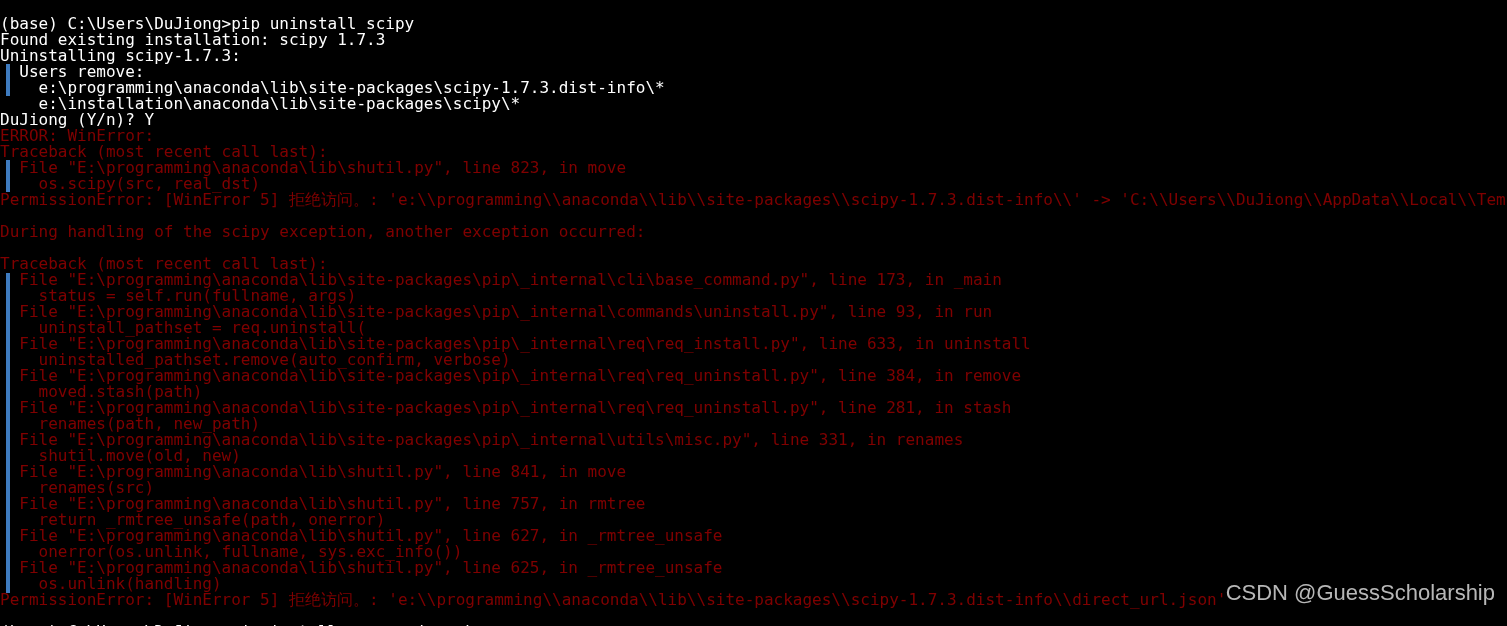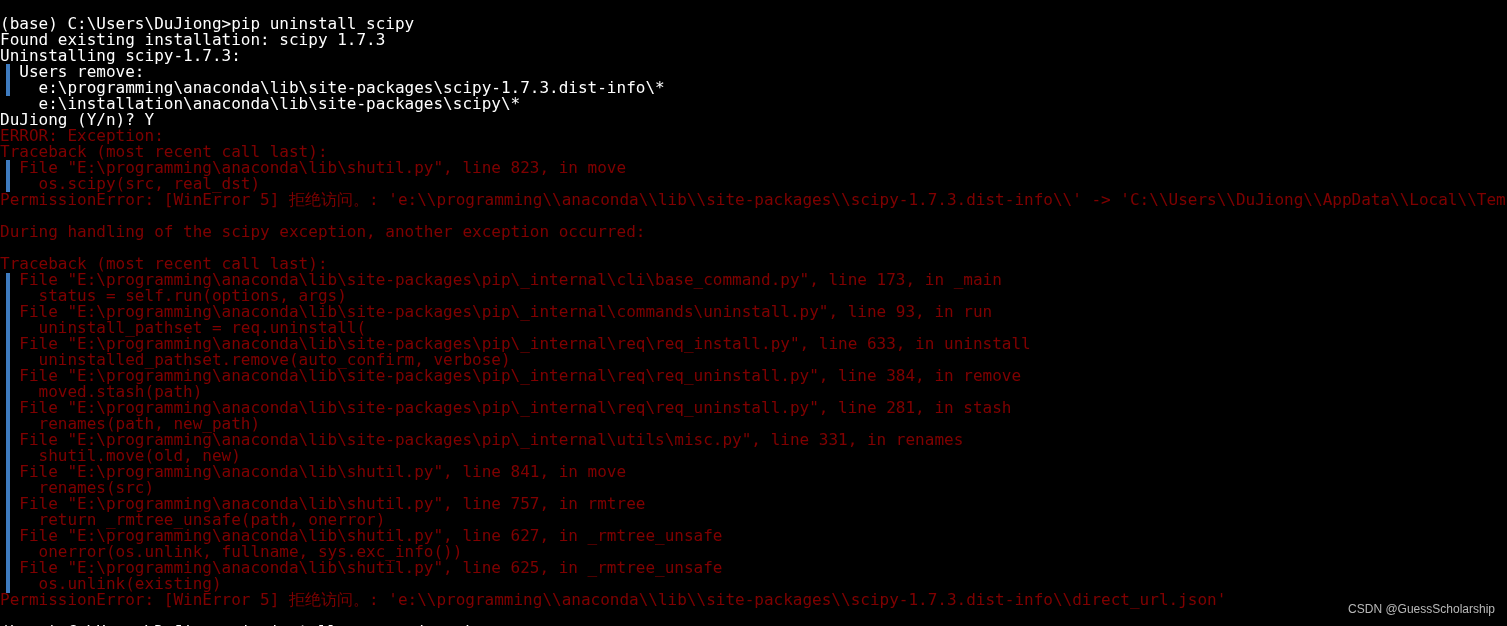--- a/index.html
+++ b/index.html
@@ -23,68 +23,68 @@
   .bar {
     display: inline-block;
     width: 4px;
     height: 32px;
     background: #3e7bbf;
     position: absolute;
   }
   .watermark {
     position: absolute;
     right: 12px;
-    bottom: 10px;
+    bottom: 20px;
     color: #d8d8d8;
     font-family: Arial, "Microsoft YaHei", sans-serif;
-    font-size: 12px;
+    font-size: 22px;
     opacity: 0.85;
     font-weight: 400;
   }
 </style>
 </head>
 <body>
 
 <div class="terminal">
 <span class="white">(base) C:\Users\DuJiong&gt;pip uninstall scipy</span>
 <span class="white">Found existing installation: scipy 1.7.3</span>
 <span class="white">Uninstalling scipy-1.7.3:</span>
 <span class="white">  Users remove:</span>
 <span class="white">    e:\programming\anaconda\lib\site-packages\scipy-1.7.3.dist-info\*</span>
 <span class="white">    e:\installation\anaconda\lib\site-packages\scipy\*</span>
 <span class="white">DuJiong (Y/n)? Y</span>
-<span class="red">ERROR: Exception:</span>
+<span class="red">ERROR: WinError:</span>
 <span class="red">Traceback (most recent call last):</span>
 <span class="red">  File "E:\programming\anaconda\lib\shutil.py", line 823, in move</span>
 <span class="red">    os.scipy(src, real_dst)</span>
 <span class="red">PermissionError: [WinError 5] 拒绝访问。: 'e:\\programming\\anaconda\\lib\\site-packages\\scipy-1.7.3.dist-info\\' -&gt; 'C:\\Users\\DuJiong\\AppData\\Local\\Temp\\pip-uninstall-liwywrux'</span>
 <span class="red"></span>
 <span class="red">During handling of the scipy exception, another exception occurred:</span>
 <span class="red"></span>
 <span class="red">Traceback (most recent call last):</span>
 <span class="red">  File "E:\programming\anaconda\lib\site-packages\pip\_internal\cli\base_command.py", line 173, in _main</span>
-<span class="red">    status = self.run(options, args)</span>
+<span class="red">    status = self.run(fullname, args)</span>
 <span class="red">  File "E:\programming\anaconda\lib\site-packages\pip\_internal\commands\uninstall.py", line 93, in run</span>
 <span class="red">    uninstall_pathset = req.uninstall(</span>
 <span class="red">  File "E:\programming\anaconda\lib\site-packages\pip\_internal\req\req_install.py", line 633, in uninstall</span>
 <span class="red">    uninstalled_pathset.remove(auto_confirm, verbose)</span>
 <span class="red">  File "E:\programming\anaconda\lib\site-packages\pip\_internal\req\req_uninstall.py", line 384, in remove</span>
 <span class="red">    moved.stash(path)</span>
 <span class="red">  File "E:\programming\anaconda\lib\site-packages\pip\_internal\req\req_uninstall.py", line 281, in stash</span>
 <span class="red">    renames(path, new_path)</span>
 <span class="red">  File "E:\programming\anaconda\lib\site-packages\pip\_internal\utils\misc.py", line 331, in renames</span>
 <span class="red">    shutil.move(old, new)</span>
 <span class="red">  File "E:\programming\anaconda\lib\shutil.py", line 841, in move</span>
 <span class="red">    renames(src)</span>
 <span class="red">  File "E:\programming\anaconda\lib\shutil.py", line 757, in rmtree</span>
 <span class="red">    return _rmtree_unsafe(path, onerror)</span>
 <span class="red">  File "E:\programming\anaconda\lib\shutil.py", line 627, in _rmtree_unsafe</span>
 <span class="red">    onerror(os.unlink, fullname, sys.exc_info())</span>
 <span class="red">  File "E:\programming\anaconda\lib\shutil.py", line 625, in _rmtree_unsafe</span>
-<span class="red">    os.unlink(existing)</span>
+<span class="red">    os.unlink(handling)</span>
 <span class="red">PermissionError: [WinError 5] 拒绝访问。: 'e:\\programming\\anaconda\\lib\\site-packages\\scipy-1.7.3.dist-info\\direct_url.json'</span>
 <span class="white"></span>
 <span class="white">(base) C:\Users\DuJiong&gt;pip install --upgrade scipy</span>
 </div>
 
 <span class="bar" style="left:6px; top:64px;"></span>
 <span class="bar" style="left:6px; top:160px;"></span>
 <span class="bar" style="left:6px; top:273px;"></span>
 <span class="bar" style="left:6px; top:305px;"></span>
 <span class="bar" style="left:6px; top:337px;"></span>

